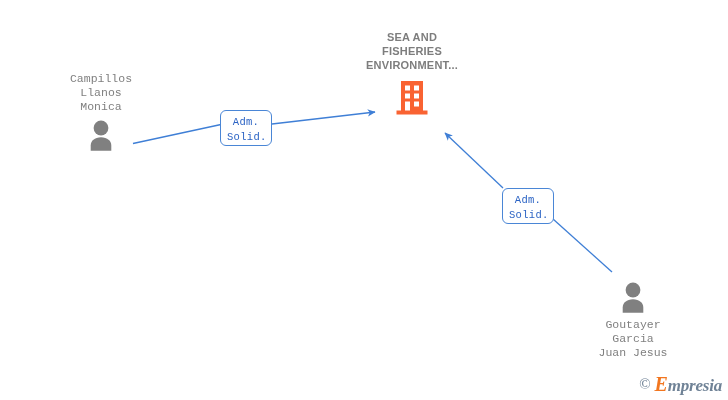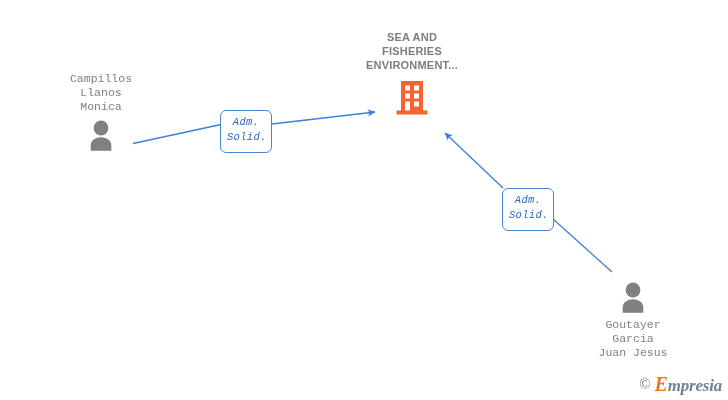--- a/index.html
+++ b/index.html
@@ -89,24 +89,23 @@
     position: absolute;
     box-sizing: border-box;
     border: 1px solid #4a86d6;
     border-radius: 6px;
     background: #ffffff;
     font-family: "Liberation Mono", monospace;
     font-size: 10.5px;
     color: #2b63c4;
     line-height: 15px;
     text-align: center;
-    padding: 4px 6px 7px 6px;
+    padding: 4px 6px 0 6px;
     white-space: pre-line;
     letter-spacing: 0.3px;
-    font-style: italic;
   }
   .rel-box.one {
     left: 220px;
     top: 110px;
     width: 52px;
   }
   .rel-box.two {
     left: 502px;
     top: 188px;
     width: 52px;

